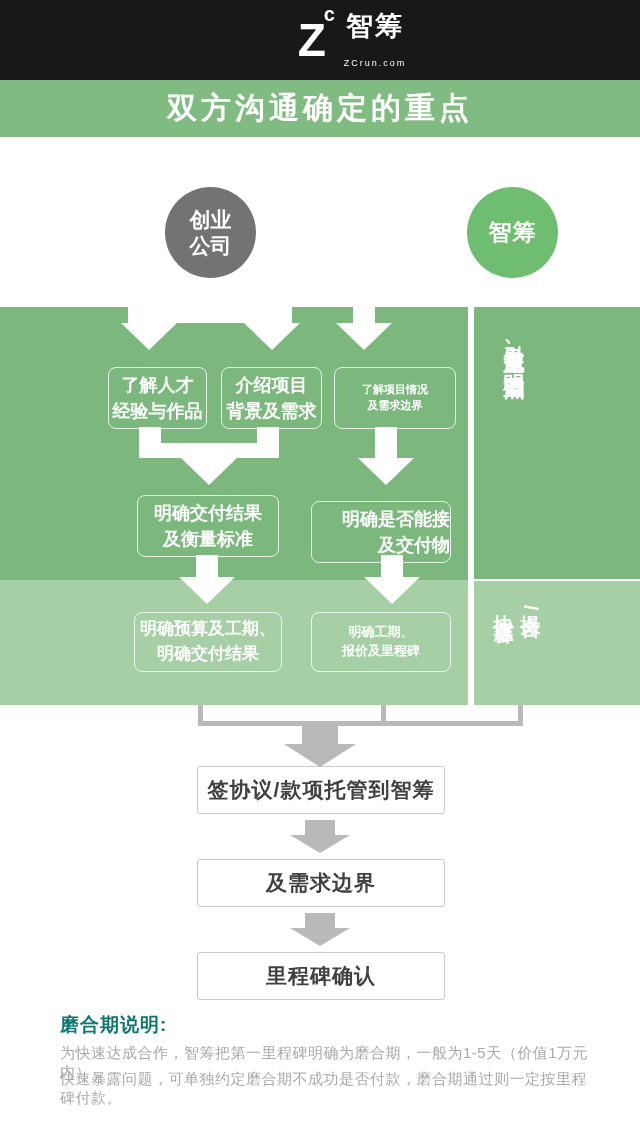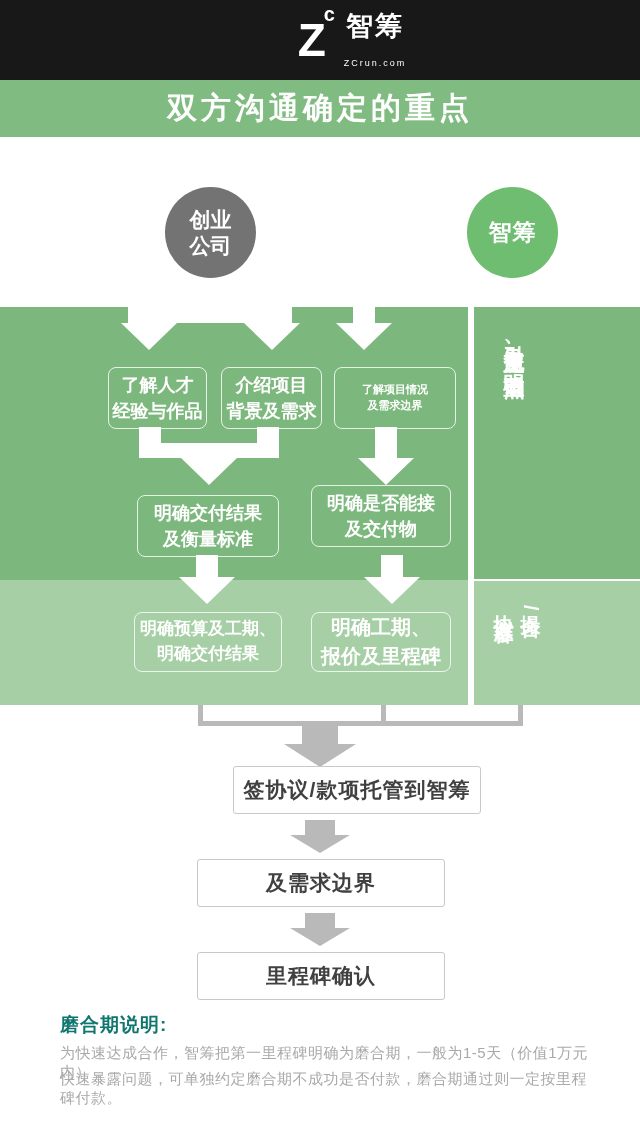--- a/index.html
+++ b/index.html
@@ -120,53 +120,53 @@
   <div class="wbar" style="left:257px;top:427px;width:22px;height:18px;"></div>
   <div class="wbar" style="left:139px;top:443px;width:140px;height:15px;"></div>
   <div class="whead" style="left:181px;top:458px;"></div>
   <div class="wbar" style="left:375px;top:427px;width:22px;height:31px;"></div>
   <div class="whead" style="left:358px;top:458px;"></div>
 
   <div class="gbox" style="left:137px;top:495px;width:140px;height:60px;">
     <span>明确交付结果</span>
     <span>及衡量标准</span>
   </div>
-  <div class="gbox" style="left:311px;top:485px;width:138px;height:60px;">
+  <div class="gbox" style="left:311px;top:501px;width:138px;height:60px;align-items:flex-end;">
     <span>明确是否能接</span>
     <span>及交付物</span>
   </div>
 
   <div class="wbar" style="left:196px;top:555px;width:22px;height:22px;"></div>
   <div class="whead" style="left:179px;top:577px;"></div>
   <div class="wbar" style="left:381px;top:555px;width:22px;height:22px;"></div>
   <div class="whead" style="left:364px;top:577px;"></div>
 
   <div class="gbox" style="left:134px;top:612px;width:146px;height:58px;font-size:17px;">
     <span>明确预算及工期、</span>
     <span>明确交付结果</span>
   </div>
-  <div class="gbox" style="left:311px;top:612px;width:138px;height:58px;font-size:20px;">
+  <div class="gbox" style="left:311px;top:612px;width:138px;height:58px;font-size:13px;">
     <span>明确工期、</span>
     <span>报价及里程碑</span>
   </div>
 
   <div class="vtext" style="left:500px;top:330px;height:260px;font-size:21px;letter-spacing:1px;">引导交流主题、明确重点</div>
   <div class="vcols" style="left:490px;top:599px;height:100px;">
     <div>撮合/</div>
     <div>协议准备</div>
   </div>
 
   <div class="gpiece" style="left:198px;top:705px;width:5px;height:20px;"></div>
   <div class="gpiece" style="left:381px;top:705px;width:5px;height:20px;"></div>
   <div class="gpiece" style="left:518px;top:705px;width:5px;height:20px;"></div>
   <div class="gpiece" style="left:198px;top:721px;width:325px;height:5px;"></div>
   <div class="gpiece" style="left:302px;top:726px;width:36px;height:18px;"></div>
   <div class="ghead" style="left:284px;top:744px;"></div>
 
-  <div class="step" style="top:766px;margin-left:36px;">
+  <div class="step" style="top:766px;">
     <span>签协议/款项托管到智筹</span>
   </div>
   <div class="gpiece" style="left:305px;top:820px;width:30px;height:15px;"></div>
   <div class="ghead-sm" style="left:290px;top:835px;"></div>
   <div class="step" style="top:859px;">
     <span>及需求边界</span>
   </div>
   <div class="gpiece" style="left:305px;top:913px;width:30px;height:15px;"></div>
   <div class="ghead-sm" style="left:290px;top:928px;"></div>
   <div class="step" style="top:952px;">

